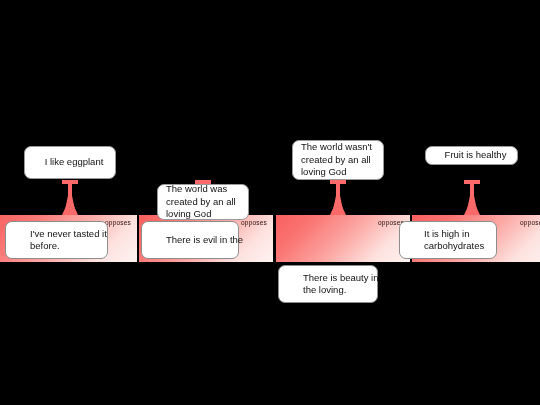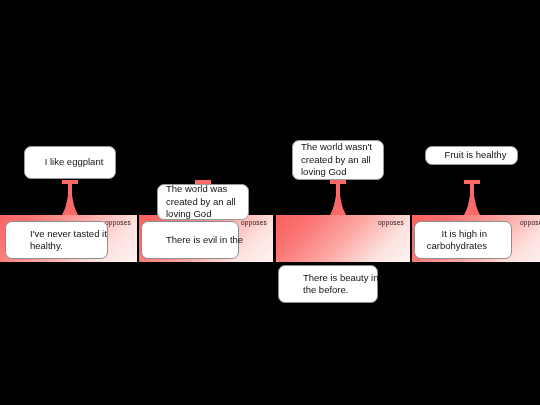--- a/index.html
+++ b/index.html
@@ -102,21 +102,21 @@
 <div id="canvas">
 
   <div class="unit">
 
     <div class="panel" style="left:-10px;top:215px;width:147px;height:47px;">
       <span class="opposes">opposes</span>
     </div>
 
     <div class="reason" style="left:5px;top:221px;width:103px;height:38px;">
       <span class="line">I've never tasted it</span>
-      <span class="line">healthy.</span>
+      <span class="line">before.</span>
     </div>
 
     <div class="connector" style="left:62px;top:180px;width:16px;height:36px;">
       <div class="bar"></div>
       <div class="stem"></div>
       <div class="flare2"></div>
       <div class="flare"></div>
     </div>
 
     <div class="claim center" style="left:24px;top:146px;width:92px;height:33px;">
@@ -149,21 +149,21 @@
   </div>
 
   <div class="unit">
 
     <div class="panel" style="left:276px;top:215px;width:134px;height:47px;">
       <span class="opposes">opposes</span>
     </div>
 
     <div class="reason" style="left:278px;top:225px;width:100px;height:38px;margin-top:40px;">
       <span class="line">There is beauty in</span>
-      <span class="line">the before.</span>
+      <span class="line">the loving.</span>
     </div>
 
     <div class="connector" style="left:330px;top:180px;width:16px;height:36px;">
       <div class="bar"></div>
       <div class="stem"></div>
       <div class="flare2"></div>
       <div class="flare"></div>
     </div>
 
     <div class="claim left" style="left:292px;top:140px;width:92px;height:40px;">
@@ -172,21 +172,21 @@
       <span class="line">loving God</span>
     </div>
   </div>
 
   <div class="unit">
 
     <div class="panel" style="left:412px;top:215px;width:140px;height:47px;">
       <span class="opposes">opposes</span>
     </div>
 
-    <div class="reason" style="left:414px;top:221px;width:98px;height:38px;align-items:flex-end;">
+    <div class="reason" style="left:399px;top:221px;width:98px;height:38px;">
       <span class="line">It is high in</span>
       <span class="line">carbohydrates</span>
     </div>
 
     <div class="connector" style="left:464px;top:180px;width:16px;height:36px;">
       <div class="bar"></div>
       <div class="stem"></div>
       <div class="flare2"></div>
       <div class="flare"></div>
     </div>

